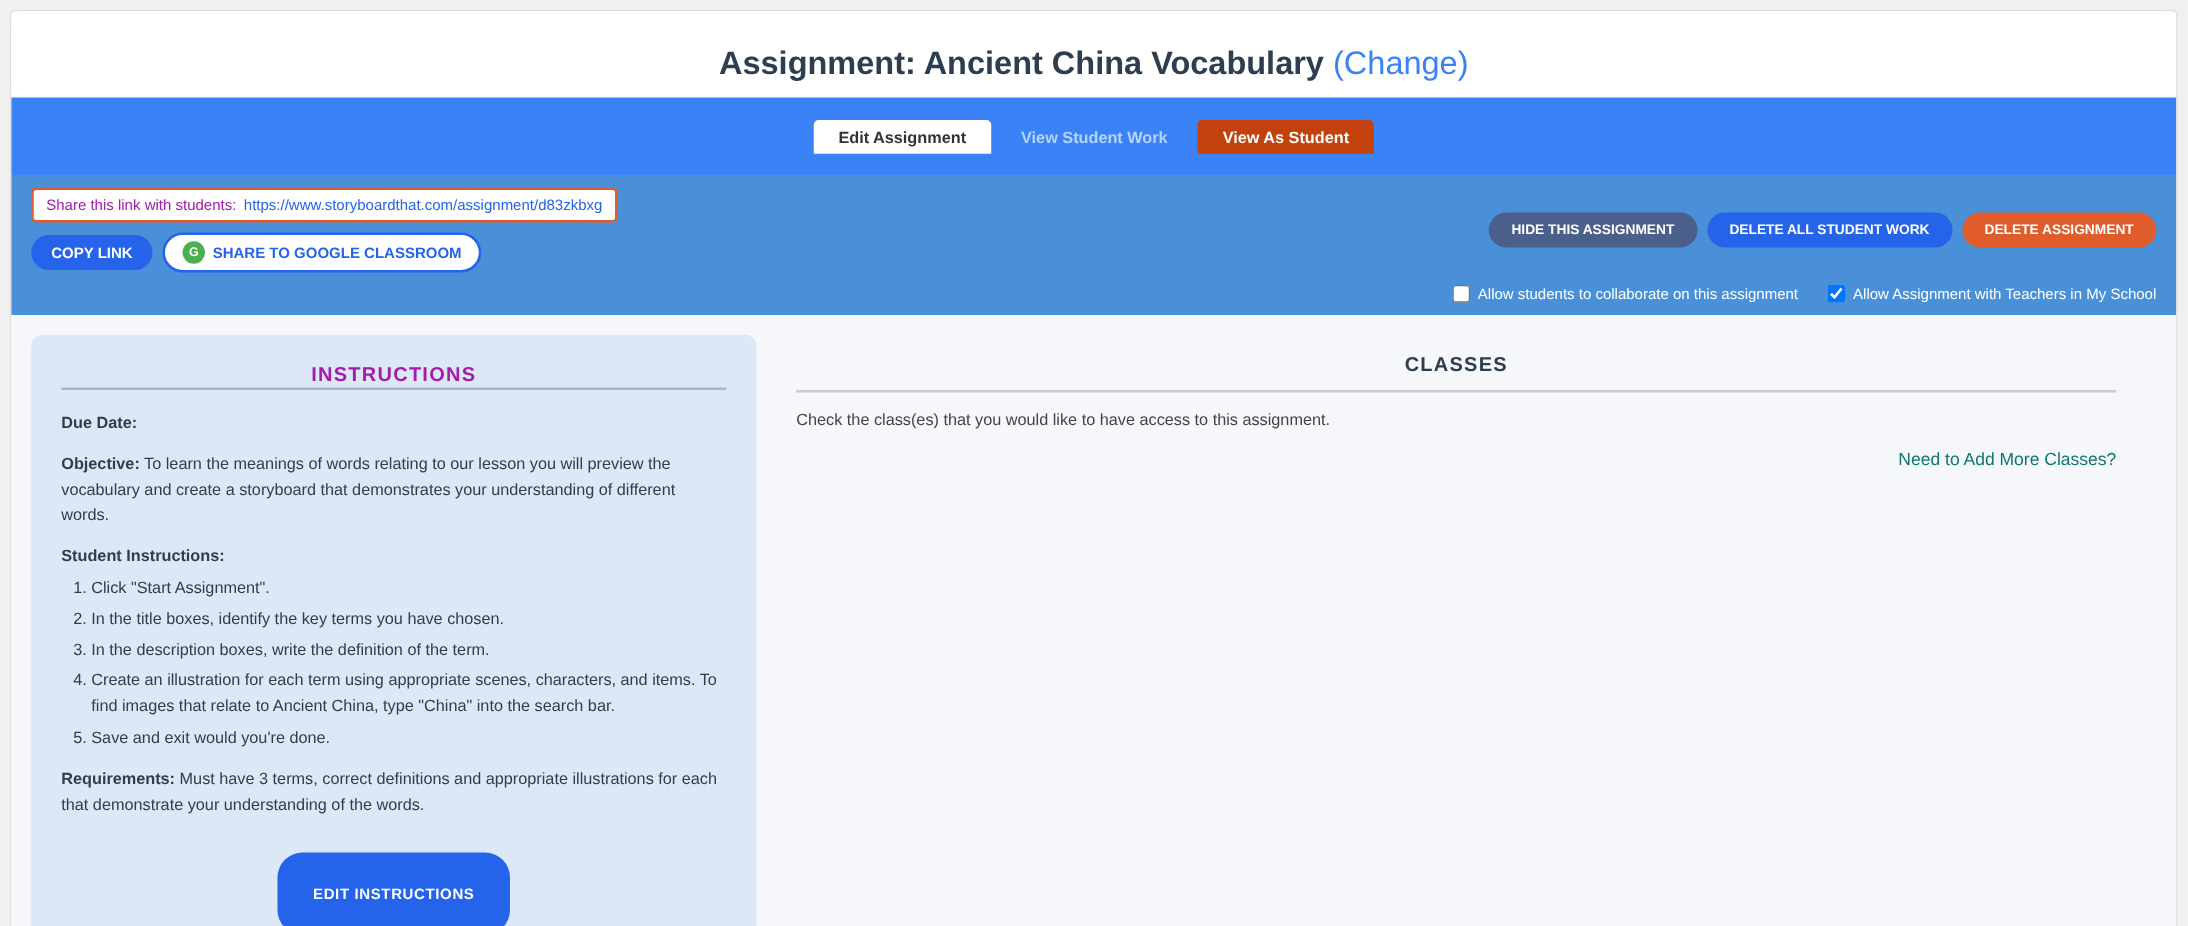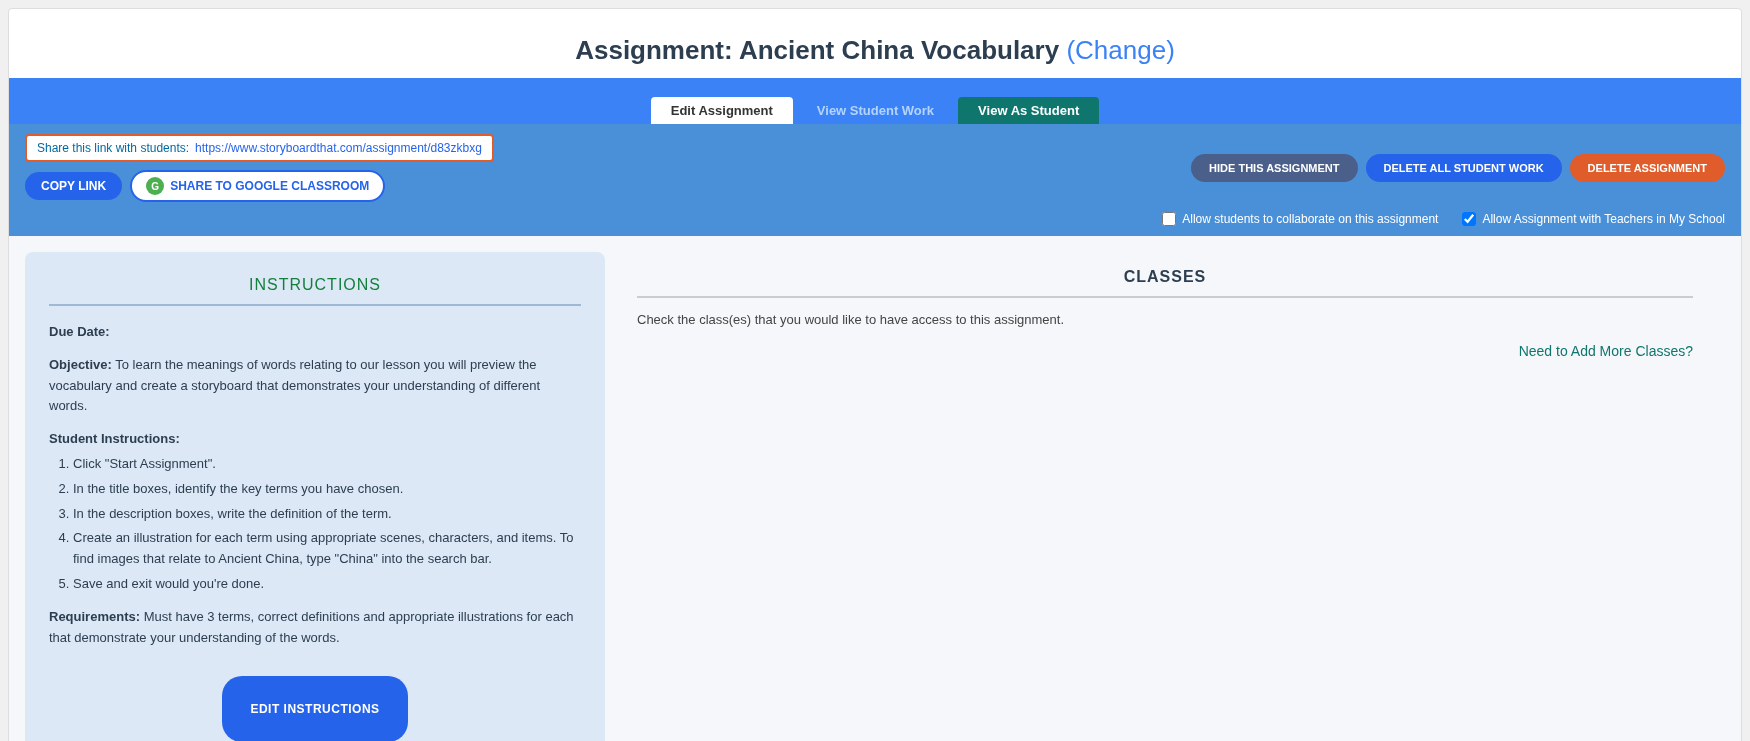--- a/index.html
+++ b/index.html
@@ -35,44 +35,44 @@
       color: #3b82f6;
       font-weight: normal;
       cursor: pointer;
     }
 
     
     .nav-bar {
       background: #3b82f6;
       display: flex;
       justify-content: center;
-      align-items: flex-end;
+      align-items: center;
       padding: 0 20px;
-      height: 46px;
+      height: 62px;
     }
     .nav-tabs {
       display: flex;
       gap: 4px;
     }
     .nav-tab {
       padding: 6px 20px;
       border-radius: 4px 4px 0 0;
       cursor: pointer;
       font-size: 13px;
       font-weight: 600;
       border: none;
       background: transparent;
       color: #fff;
     }
     .nav-tab.active {
       background: #fff;
       color: #333;
     }
     .nav-tab.green {
-      background: #0f766e;
+      background: #c2410c;
       color: #fff;
     }
     .nav-tab.blue-light {
       color: #b3d4ff;
       background: transparent;
     }
 
     
     .toolbar {
       background: #4a90d9;
@@ -91,21 +91,21 @@
       align-items: center;
       background: #fff;
       border: 2px solid #e05c2a;
       border-radius: 4px;
       padding: 5px 10px;
       gap: 6px;
       min-width: 460px;
     }
     .share-link-label {
       font-size: 12px;
-      color: #0369a1;
+      color: #a21caf;
       white-space: nowrap;
     }
     .share-link-url {
       font-size: 12px;
       color: #2563eb;
       text-decoration: none;
     }
     .toolbar-buttons {
       display: flex;
       align-items: center;
@@ -218,24 +218,23 @@
       border-radius: 8px;
       padding: 24px;
       flex: 0 0 580px;
       max-width: 580px;
       display: flex;
       flex-direction: column;
     }
     .instructions-title {
       text-align: center;
       font-size: 16px;
-      font-weight: normal;
-      color: #15803d;
+      font-weight: bold;
+      color: #a21caf;
       border-bottom: 2px solid #a0b8d8;
-      padding-bottom: 10px;
       margin-bottom: 16px;
       letter-spacing: 1px;
     }
     .instructions-content {
       flex: 1;
       font-size: 13px;
       line-height: 1.6;
       color: #2c3e50;
     }
     .instructions-content .field-label {

